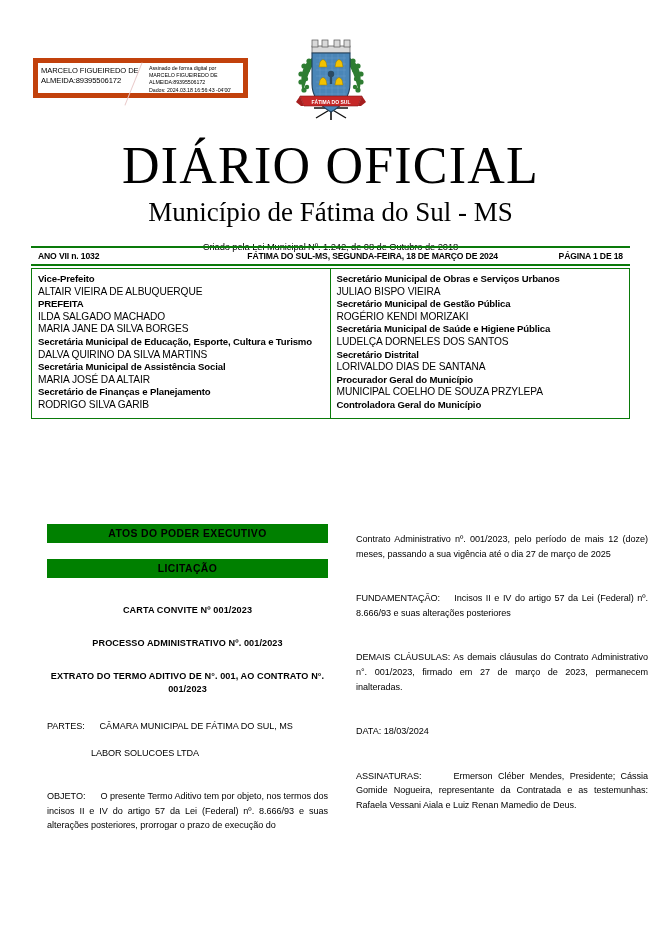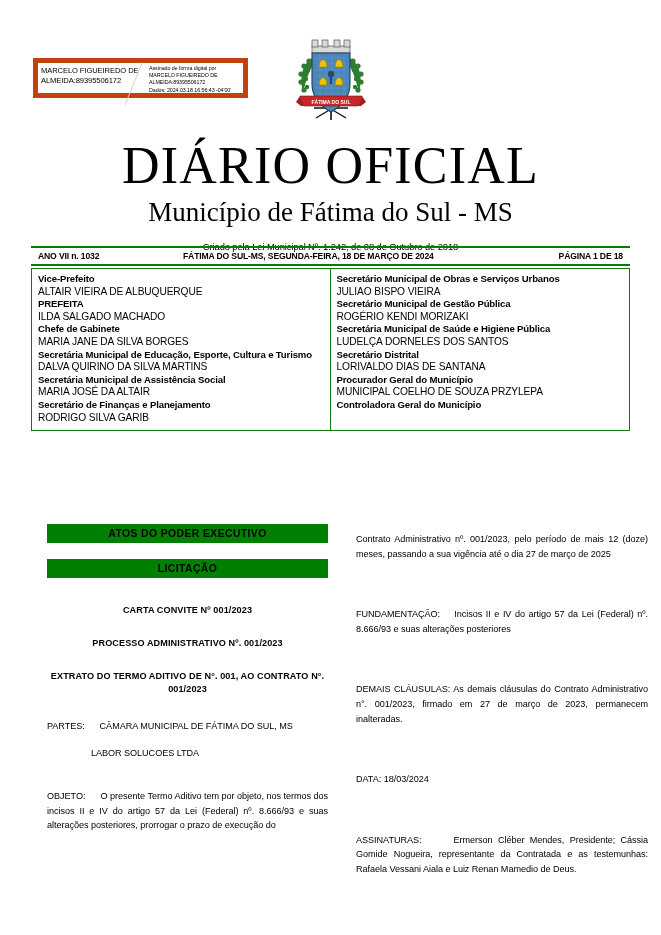--- a/index.html
+++ b/index.html
@@ -82,21 +82,21 @@
     border-top: 2.2px solid #0a7a0a;
     border-bottom: 2.2px solid #0a7a0a;
     padding: 3px 2px 3px 2px;
     display: flex;
     align-items: center;
     font-size: 8.6px;
     font-weight: bold;
     letter-spacing: -0.15px;
   }
   .ib-left { width: 150px; text-align: left; padding-left: 5px; }
-  .ib-mid { flex: 1; text-align: left; }
+  .ib-mid { flex: 1; text-align: right; }
   .ib-right { width: 130px; text-align: right; padding-right: 5px; }
 
   
   .officials {
     position: absolute;
     left: 31px; top: 268px;
     width: 599px;
     border: 1.6px solid #0a7a0a;
     display: flex;
   }
@@ -143,21 +143,21 @@
     letter-spacing: 0.1px;
     margin-top: 20px;
   }
   .para {
     font-size: 9.1px;
     line-height: 14.6px;
     text-align: justify;
     letter-spacing: -0.05px;
     margin-top: 17px;
   }
-  .para.gap-lg { margin-top: 46px; }
+  .para.gap-lg { margin-top: 30px; }
   .nowrapsp { white-space: pre; }
 </style>
 </head>
 <body>
 
 <div class="page">
 
   <div class="sig-stamp">
     <div class="sig-left">
       <div>MARCELO FIGUEIREDO DE</div>
@@ -253,21 +253,20 @@
     <div class="off-col left">
       <div>
         <div class="off-role">Vice-Prefeito</div>
         <div class="off-name">ALTAIR VIEIRA DE ALBUQUERQUE</div>
       </div>
       <div>
         <div class="off-role">PREFEITA</div>
         <div class="off-name">ILDA SALGADO MACHADO</div>
       </div>
       <div>
-        <div class="off-role">Chefe de Gabinete</div>
         <div class="off-name">MARIA JANE DA SILVA BORGES</div>
       </div>
       <div>
         <div class="off-role">Secretária Municipal de Educação, Esporte, Cultura e Turismo</div>
         <div class="off-name">DALVA QUIRINO DA SILVA MARTINS</div>
       </div>
       <div>
         <div class="off-role">Secretária Municipal de Assistência Social</div>
         <div class="off-name">MARIA JOSÉ DA ALTAIR</div>
       </div>

